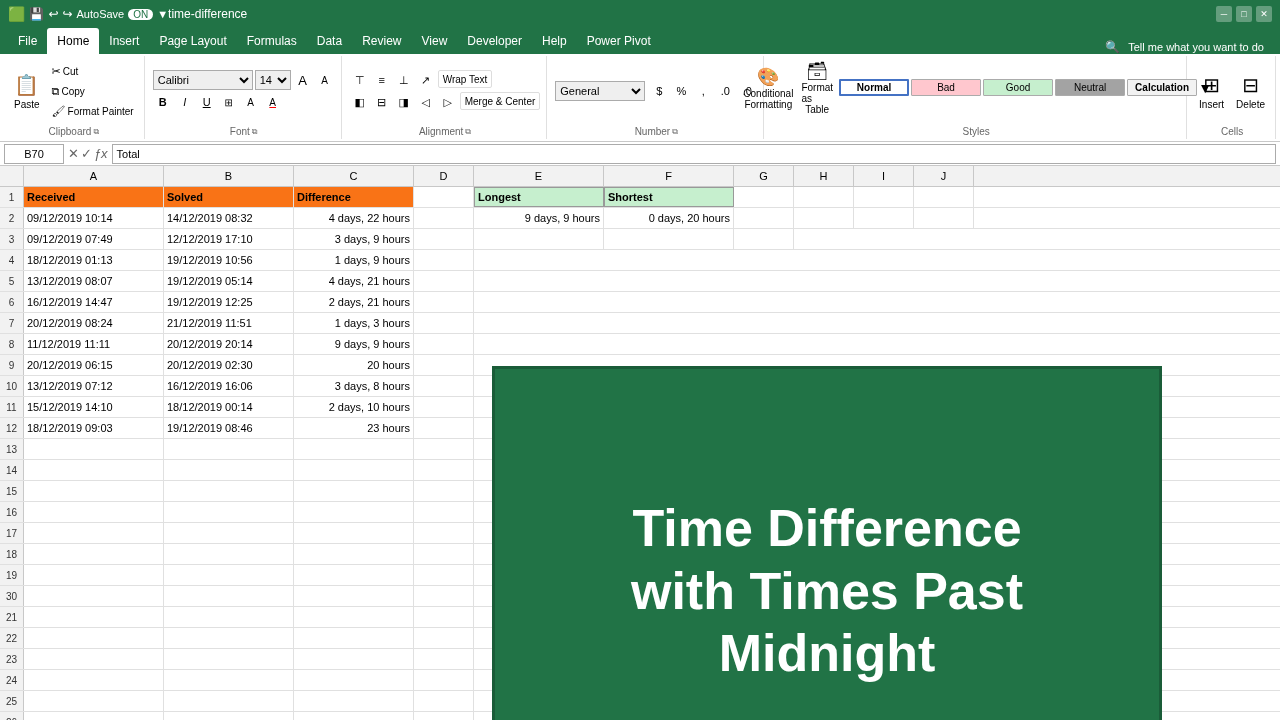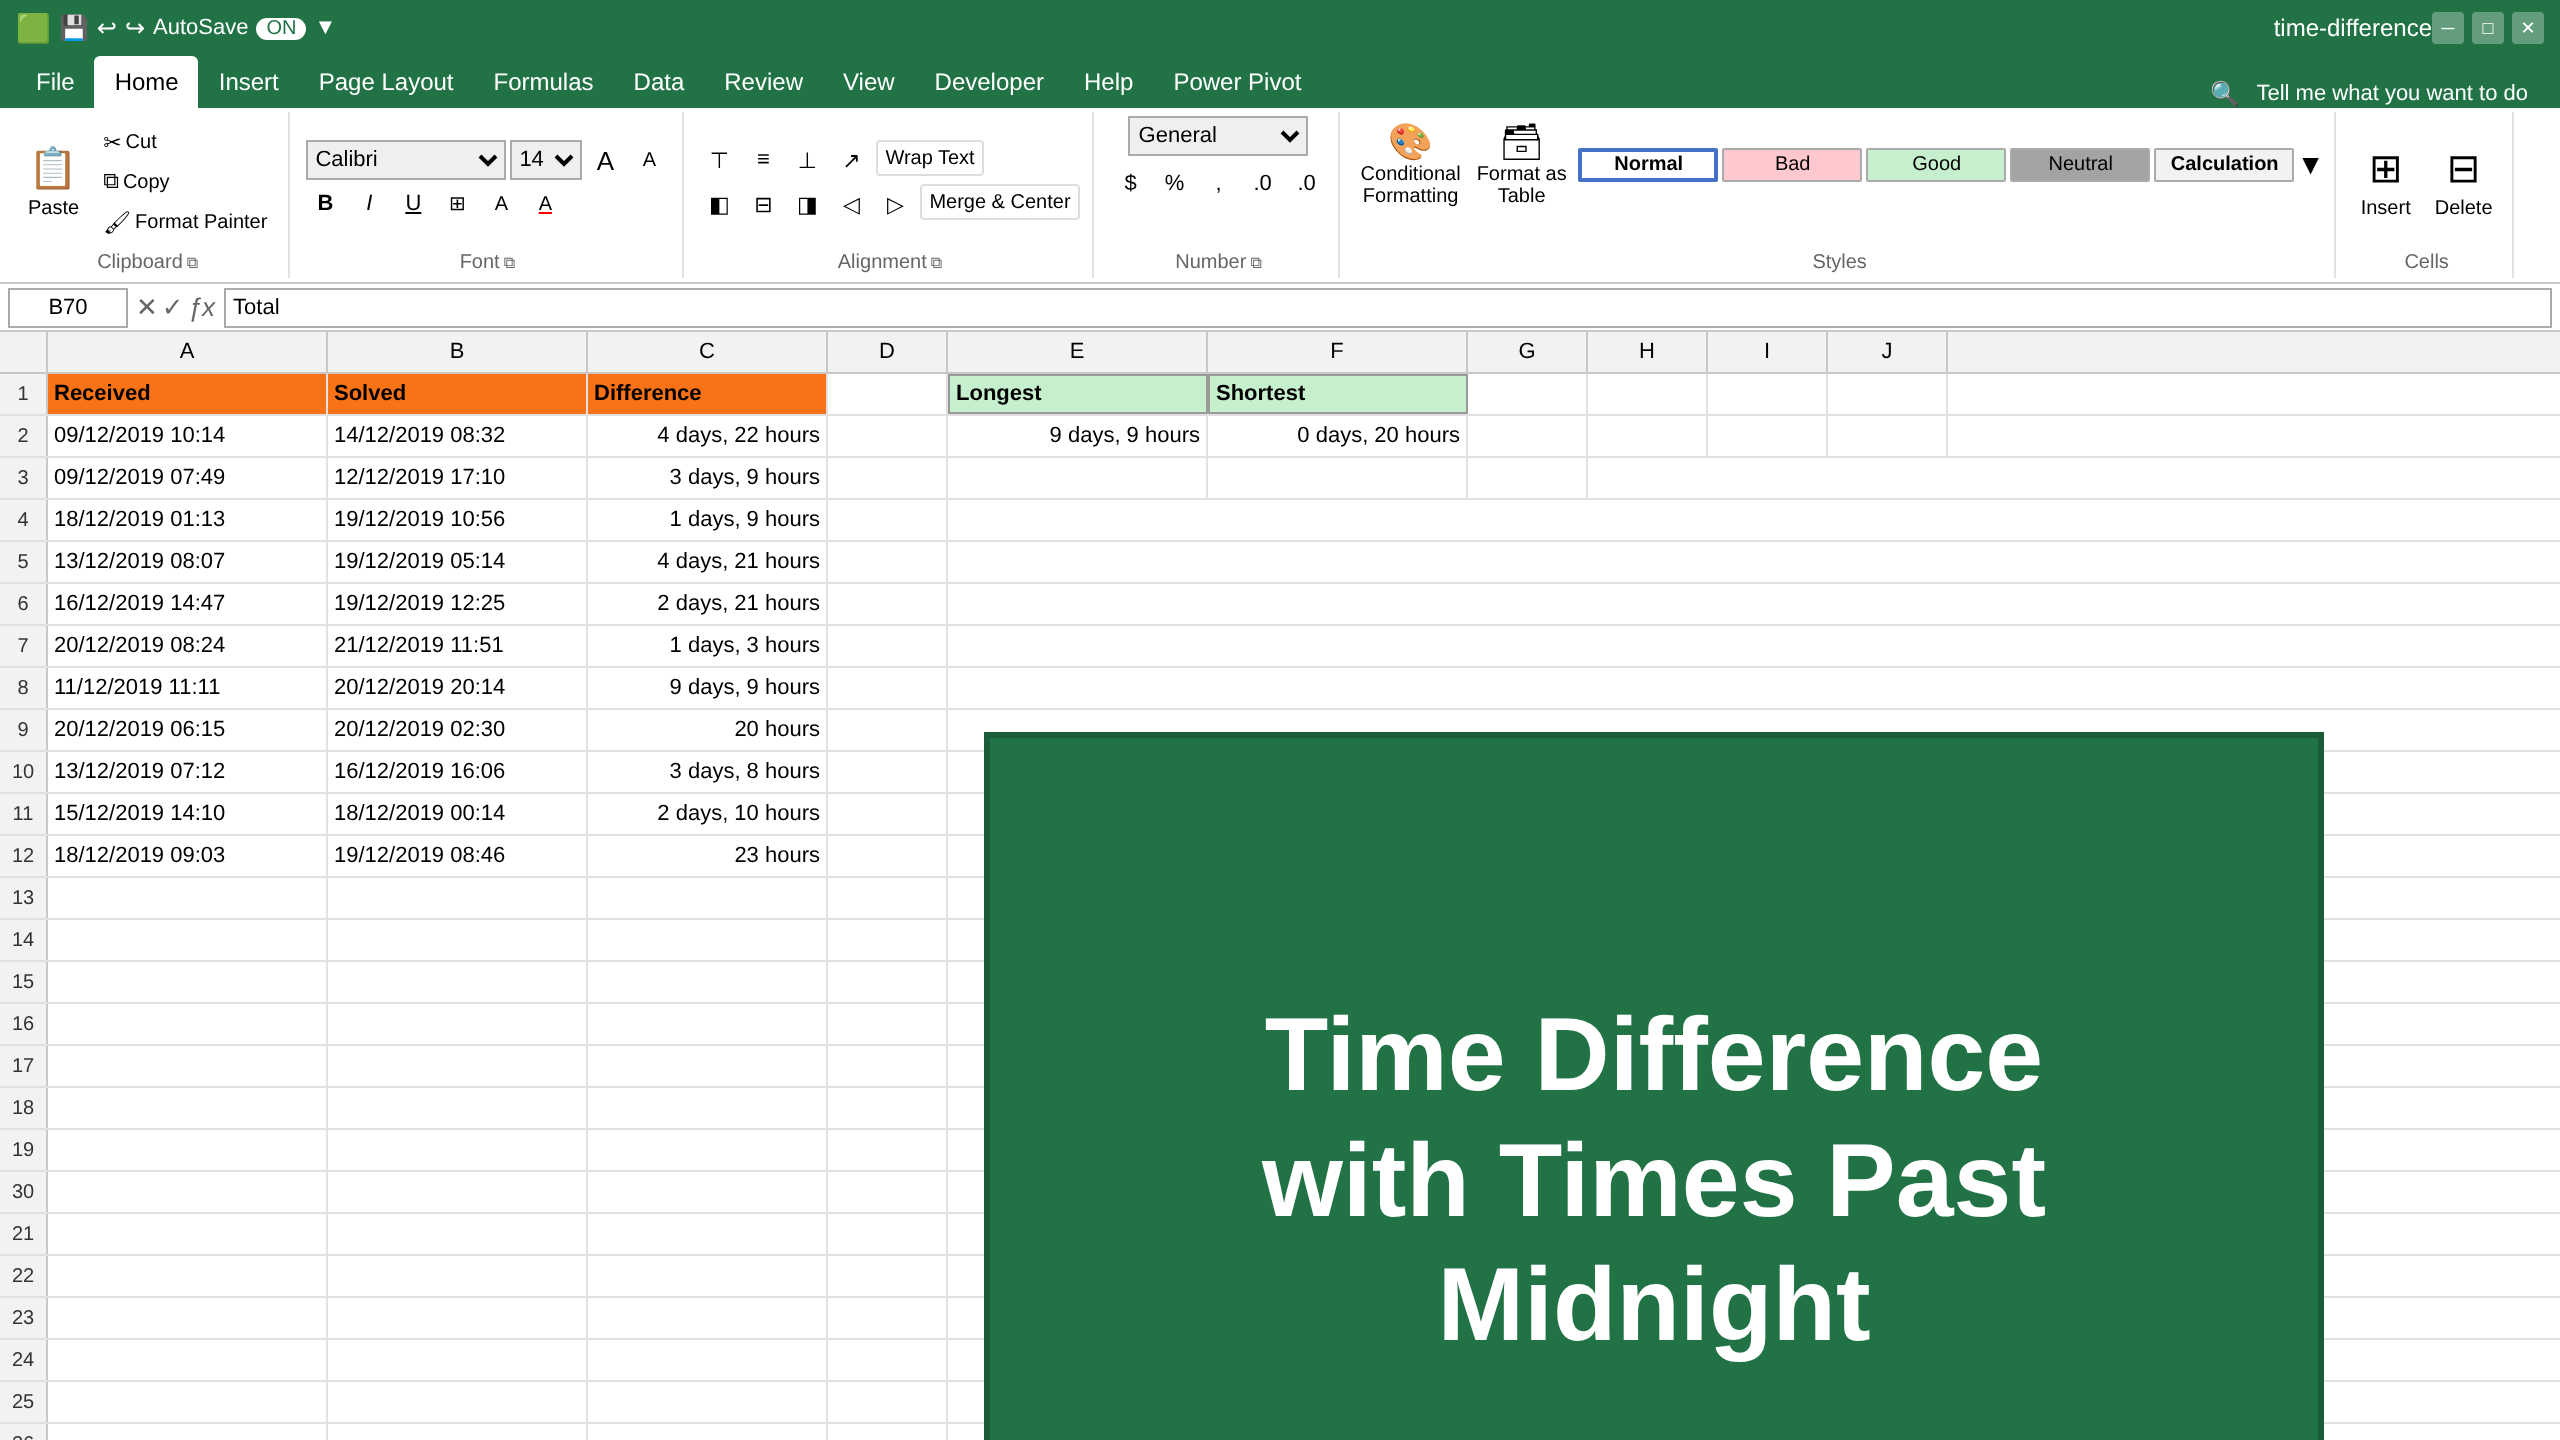--- a/index.html
+++ b/index.html
@@ -10,21 +10,21 @@
       background: #217346;
       color: #fff;
       height: 28px;
       display: flex;
       align-items: center;
       justify-content: space-between;
       padding: 0 8px;
       font-size: 12px;
     }
     #title-bar .left-icons { display: flex; align-items: center; gap: 4px; }
-    #title-bar .center-title { flex: 1; text-align: right; font-size: 12px; }
+    #title-bar .center-title { flex: 1; text-align: left; font-size: 12px; }
     #title-bar .win-controls { display: flex; gap: 4px; }
     #title-bar .win-btn { width: 16px; height: 16px; background: rgba(255,255,255,0.3); border-radius: 2px; display: flex; align-items: center; justify-content: center; font-size: 9px; cursor: pointer; }
 
     
     #ribbon-tabs {
       background: #217346;
       display: flex;
       align-items: flex-end;
       padding: 0 8px;
       height: 26px;
@@ -390,21 +390,21 @@
         </div>
       </div>
     </div>
     <div class="ribbon-group-label">
       <span>Alignment</span>
       <span style="font-size:8px; cursor:pointer;">⧉</span>
     </div>
   </div>
 
   <div class="ribbon-group">
-    <div class="ribbon-group-content" style="flex-direction:column; gap:4px;">
+    <div class="ribbon-group-content" style="flex-direction:row; gap:4px;">
       <select style="width:90px; height:20px; font-size:11px; border:1px solid #ababab;">
         <option>General</option>
       </select>
       <div style="display:flex; gap:2px;">
         <span class="fmt-btn">$</span>
         <span class="fmt-btn">%</span>
         <span class="fmt-btn">,</span>
         <span class="fmt-btn">.0</span>
         <span class="fmt-btn">.0</span>
       </div>

